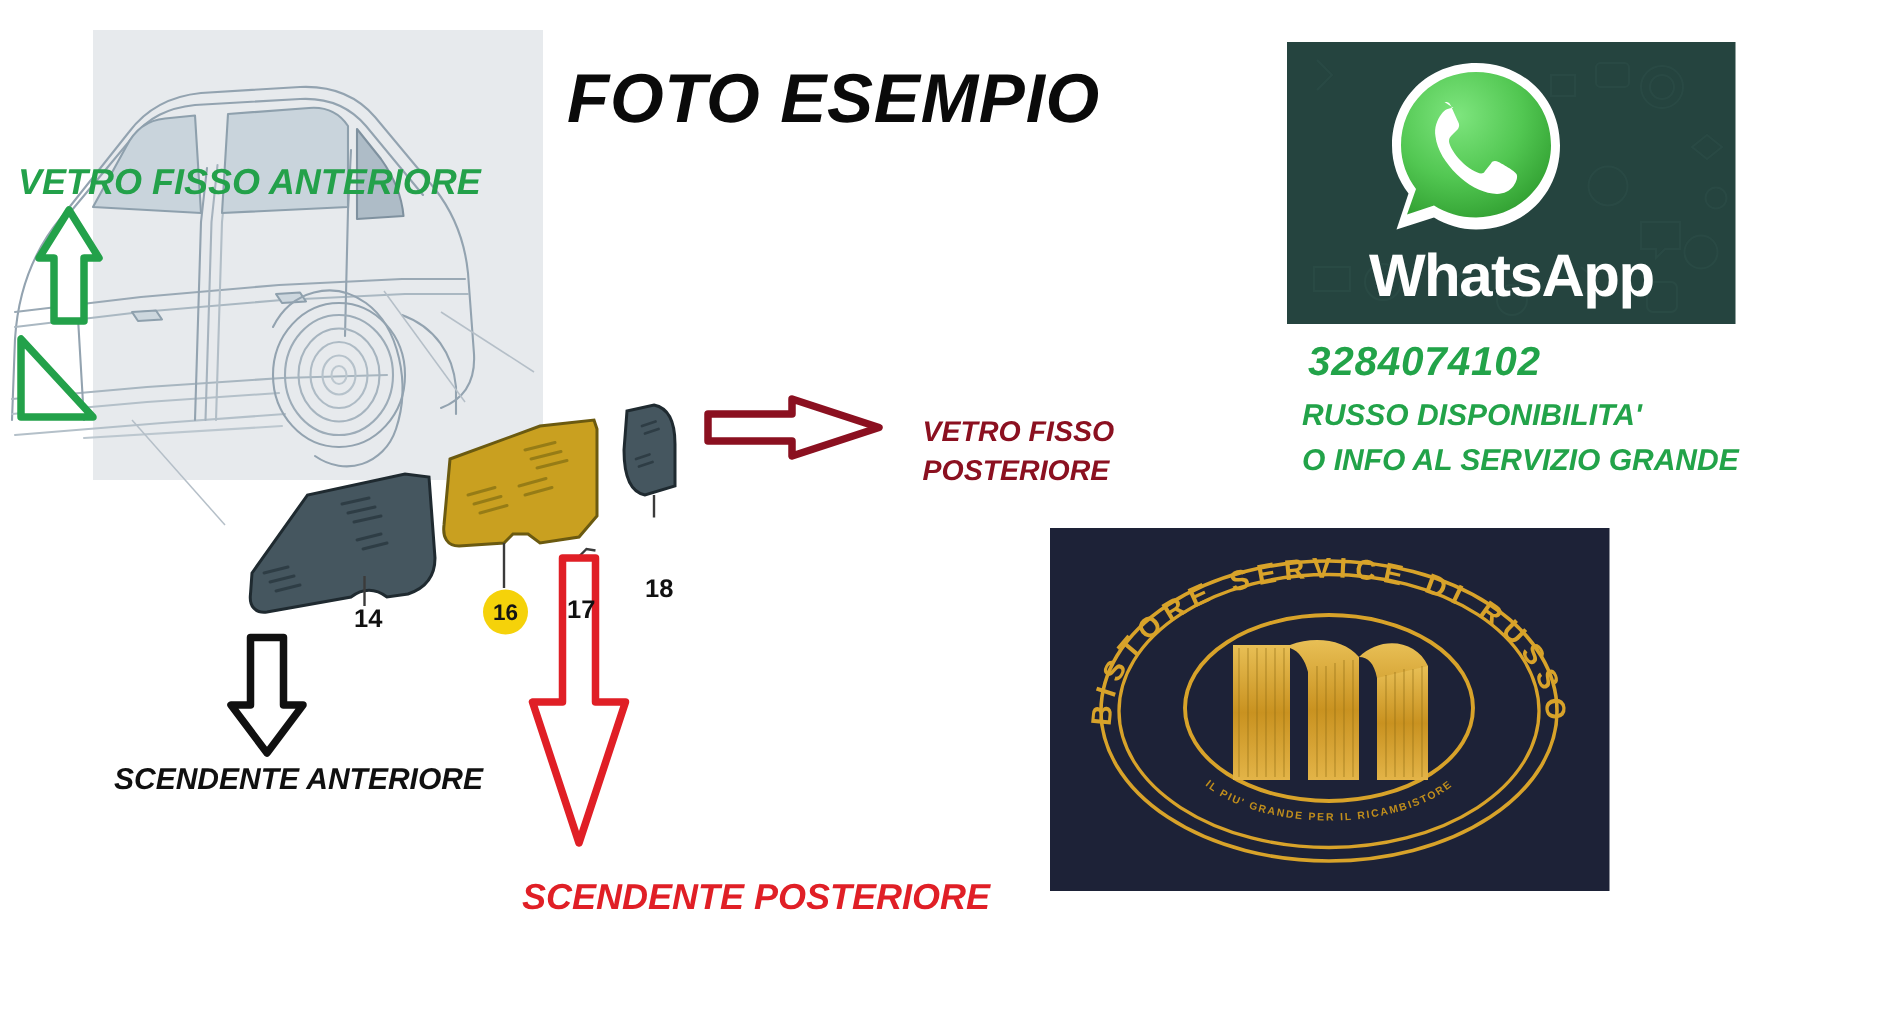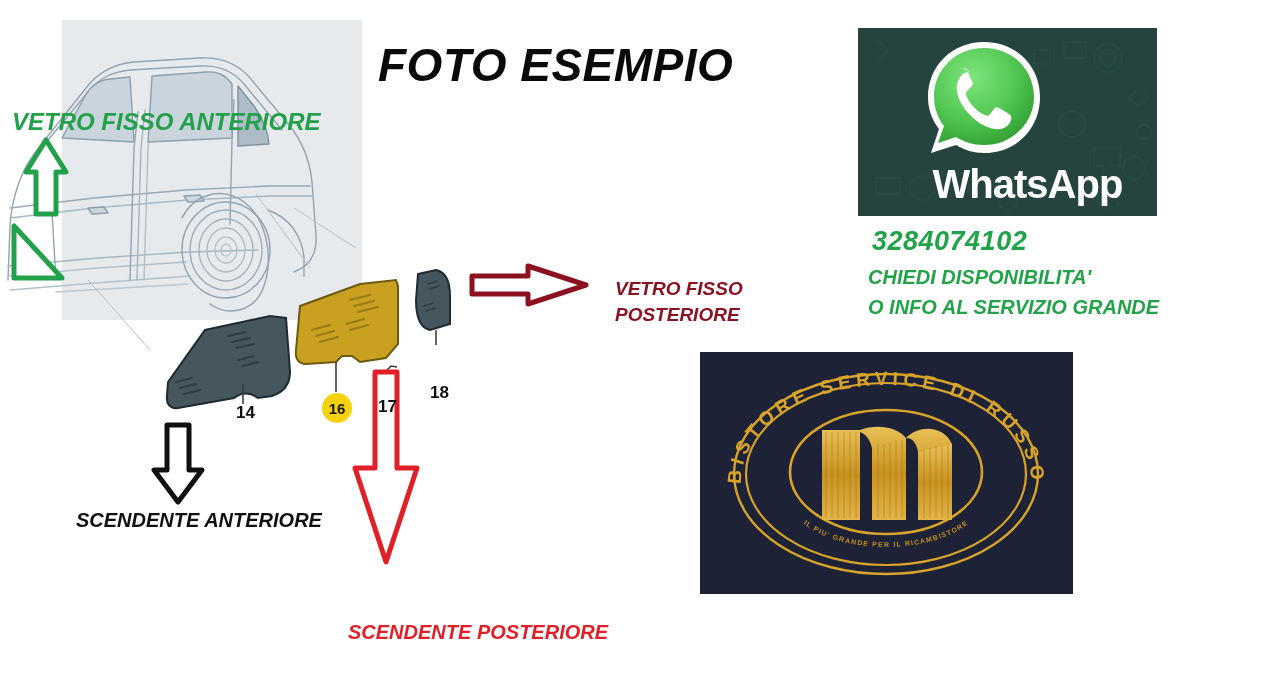--- a/index.html
+++ b/index.html
@@ -22,38 +22,38 @@
 
   
   #parts-svg{position:absolute;left:0;top:0;}
 
   
   .callout{position:absolute;font-weight:bold;font-style:italic;white-space:nowrap;}
   #lbl-vfa{left:12px;top:108px;font-size:24px;color:#23a14a;}
   #lbl-vfp{left:615px;top:276px;font-size:19px;color:#8b1020;line-height:26px;
            font-style:italic;font-weight:bold;white-space:normal;width:220px;}
   #lbl-sa{left:76px;top:509px;font-size:20px;color:#101010;}
-  #lbl-sp{left:348px;top:585px;font-size:20px;color:#e01f26;margin-top:36px;}
+  #lbl-sp{left:348px;top:585px;font-size:24px;color:#e01f26;}
 
   
   .partnum{position:absolute;font-weight:bold;font-size:17px;color:#111;}
   #num14{left:236px;top:403px;}
   #num17{left:378px;top:397px;}
   #num18{left:430px;top:347px;margin-top:36px;}
   #num16-circle{position:absolute;left:322px;top:393px;width:30px;height:30px;
      border-radius:50%;background:#f5d20a;display:flex;align-items:center;
      justify-content:center;font-weight:bold;font-size:15px;color:#141414;}
 
   
   #wa-card{position:absolute;left:858px;top:28px;width:299px;height:188px;
            background:#25443f;overflow:hidden;}
   #wa-doodle{position:absolute;left:0;top:0;width:299px;height:188px;opacity:.30;}
   #wa-logo{position:absolute;left:62px;top:8px;width:128px;height:128px;}
   #wa-word{position:absolute;left:0;top:134px;width:299px;text-align:center;
-           color:#ffffff;font-size:40px;font-weight:bold;letter-spacing:-1px;padding-left:20px;}
+           color:#ffffff;font-size:40px;font-weight:bold;letter-spacing:-1px;}
 
   
   .contact{position:absolute;font-weight:bold;font-style:italic;color:#22a349;
            white-space:nowrap;}
   #phone{left:872px;top:226px;font-size:27px;letter-spacing:.5px;}
   #cline1{left:868px;top:266px;font-size:20px;}
   #cline2{left:868px;top:296px;font-size:20px;}
 
   
   #logo-card{position:absolute;left:700px;top:352px;width:373px;height:242px;
@@ -250,21 +250,21 @@
                c 7 7 16 12 24 13 c 6 1 11 -1 14 -5 c 2 -3 3 -6 2 -8
                c -1 -2 -10 -7 -12 -8 c -2 -1 -4 -1 -5 1 l -4 5 c -1 2 -3 2 -5 1
                c -5 -2 -10 -6 -14 -11 c -3 -4 -5 -8 -5 -10 c 0 -2 1 -3 2 -4
                l 4 -4 c 1 -2 1 -3 0 -5 c -1 -2 -4 -9 -5 -11 c -1 -2 -2 -2 -4 -2 z" fill="#ffffff"></path>
     </svg>
 
     <div id="wa-word">WhatsApp</div>
   </div>
 
   <div class="contact" id="phone">3284074102</div>
-  <div class="contact" id="cline1">CHIEDI DISPONIBILITA'</div>
+  <div class="contact" id="cline1">RUSSO DISPONIBILITA'</div>
   <div class="contact" id="cline2">O INFO AL SERVIZIO GRANDE</div>
 
   <div id="logo-card">
     <svg id="logo-svg" width="373" height="242" viewBox="0 0 373 242">
       <defs>
         <path id="ringpath" d="M 186 225 A 145 96 0 0 1 186 33 A 145 96 0 0 1 186 225"></path>
         <path id="ringpathtop" d="M 41 129 A 145 96 0 0 1 331 129"></path>
         <linearGradient id="mgrad" x1="0" y1="0" x2="0" y2="1">
           <stop offset="0%" stop-color="#e8bf55"></stop>
           <stop offset="50%" stop-color="#c99220"></stop>

